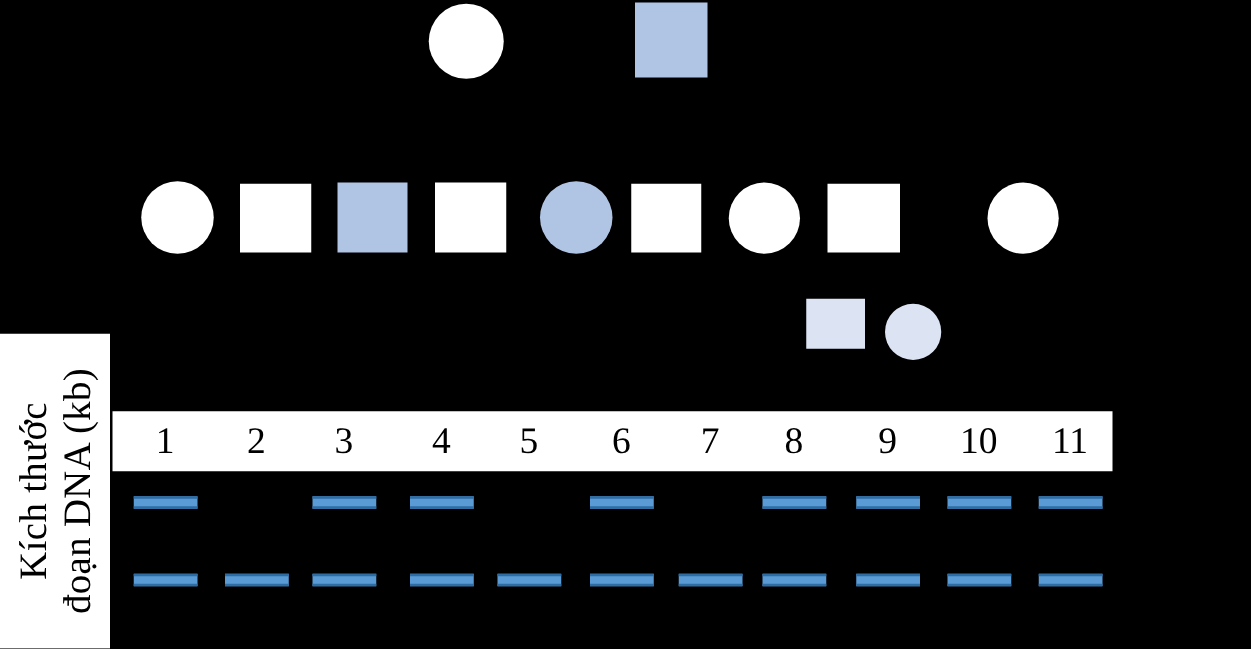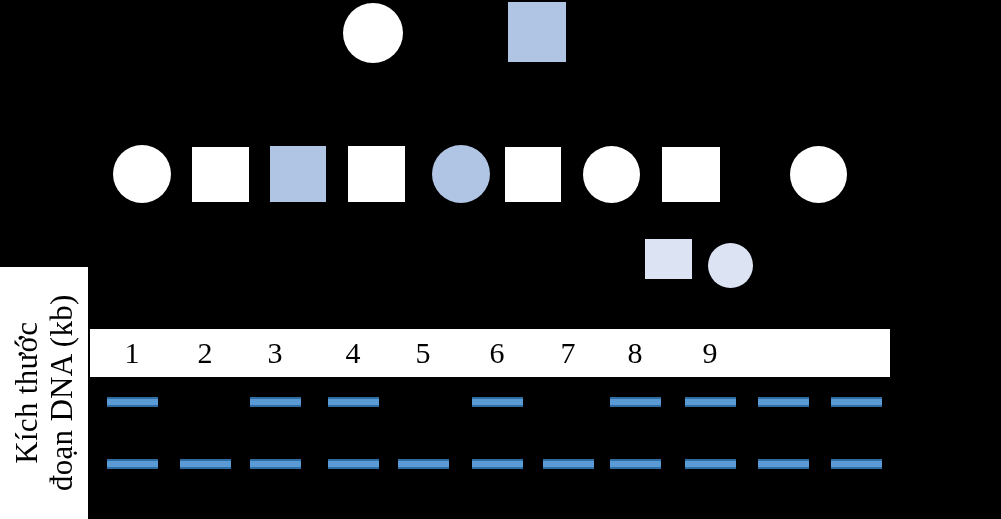--- a/index.html
+++ b/index.html
@@ -100,20 +100,22 @@
   <div id="gel-header" style="left: 90px; top: 329px; width: 800px; height: 48px;">
       <div class="lane-number" style="left: 17px; width: 50px;">1</div>
       <div class="lane-number" style="left: 90px; width: 50px;">2</div>
       <div class="lane-number" style="left: 160px; width: 50px;">3</div>
       <div class="lane-number" style="left: 238px; width: 50px;">4</div>
       <div class="lane-number" style="left: 308px; width: 50px;">5</div>
       <div class="lane-number" style="left: 382px; width: 50px;">6</div>
       <div class="lane-number" style="left: 453px; width: 50px;">7</div>
       <div class="lane-number" style="left: 520px; width: 50px;">8</div>
       <div class="lane-number" style="left: 595px; width: 50px;">9</div>
+      <div class="lane-number" style="left: 668px; width: 50px;">10</div>
+      <div class="lane-number" style="left: 741px; width: 50px;">11</div>
     </div>
 
   <div id="gel-bands-layer">
       <div class="gel-band" style="left: 106.5px; top: 397px; width: 51px; height: 10px;"></div>
       <div class="gel-band" style="left: 249.5px; top: 397px; width: 51px; height: 10px;"></div>
       <div class="gel-band" style="left: 327.5px; top: 397px; width: 51px; height: 10px;"></div>
       <div class="gel-band" style="left: 471.5px; top: 397px; width: 51px; height: 10px;"></div>
       <div class="gel-band" style="left: 609.5px; top: 397px; width: 51px; height: 10px;"></div>
       <div class="gel-band" style="left: 684.5px; top: 397px; width: 51px; height: 10px;"></div>
       <div class="gel-band" style="left: 757.5px; top: 397px; width: 51px; height: 10px;"></div>

